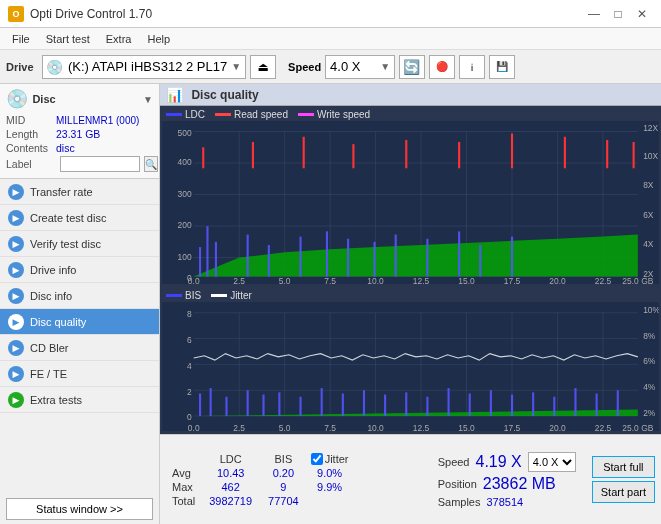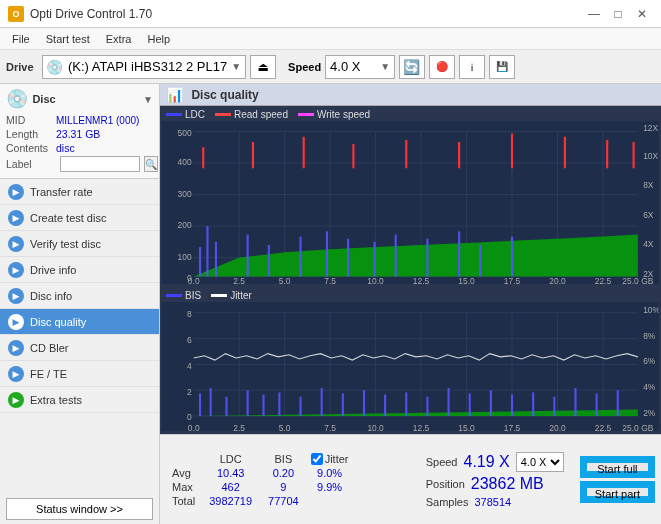--- a/index.html
+++ b/index.html
@@ -57,21 +57,21 @@
     .nav-item-icon.active-icon { background: white; color: #4a90d9; }
 
     
     .status-window-btn { margin: 4px 6px; height: 22px; background: white; border: 1px solid #aaa; display: flex; align-items: center; justify-content: center; font-size: 11px; cursor: pointer; }
     .chart-header { display: flex; align-items: center; height: 22px; background: #d0d8e8; border-bottom: 1px solid #aaa; padding: 0 6px; gap: 8px; }
     .chart-icon { font-size: 14px; color: #4a70c0; }
     .chart-title { font-weight: bold; font-size: 12px; color: #333; }
 
     
     .stats-row { display: flex; align-items: center; background: #f0f0f0; border-top: 1px solid #ccc; height: 80px; padding: 4px 6px; gap: 6px; }
-    .start-btn { background: #e8e8e8; border: 7px solid #0ea5e9; height: 22px; padding: 0 8px; font-size: 11px; cursor: pointer; white-space: nowrap; }
+    .start-btn { background: #e8e8e8; border: 1px solid #0ea5e9; height: 22px; padding: 0 8px; font-size: 11px; cursor: pointer; white-space: nowrap; }
   </style>
 </head>
 <body>
 
 <div class="title-bar">
   <div class="title-bar-left">
     <div class="title-icon">
         <span>O</span>
       </div>
     <span class="title-text">Opti Drive Control 1.70</span>

